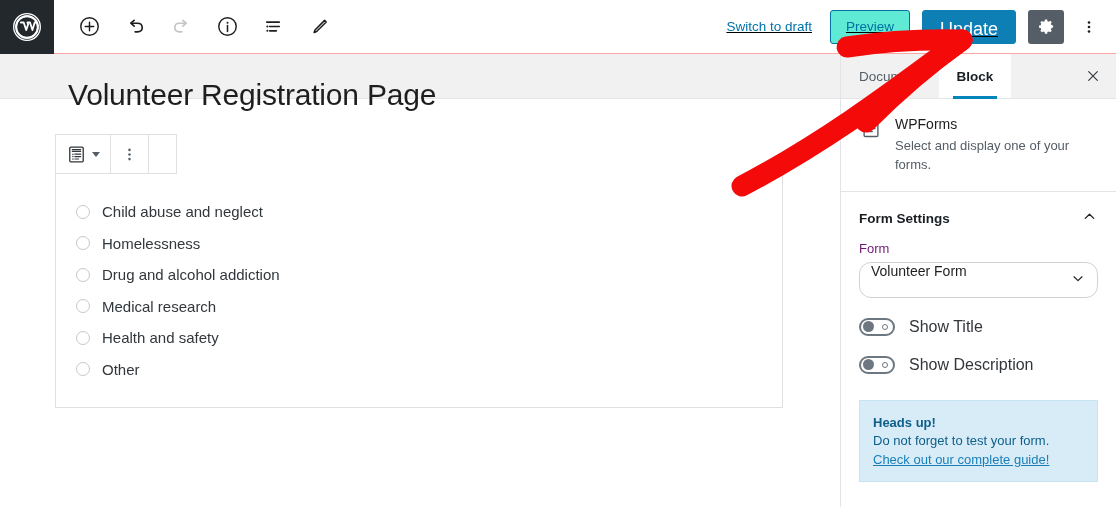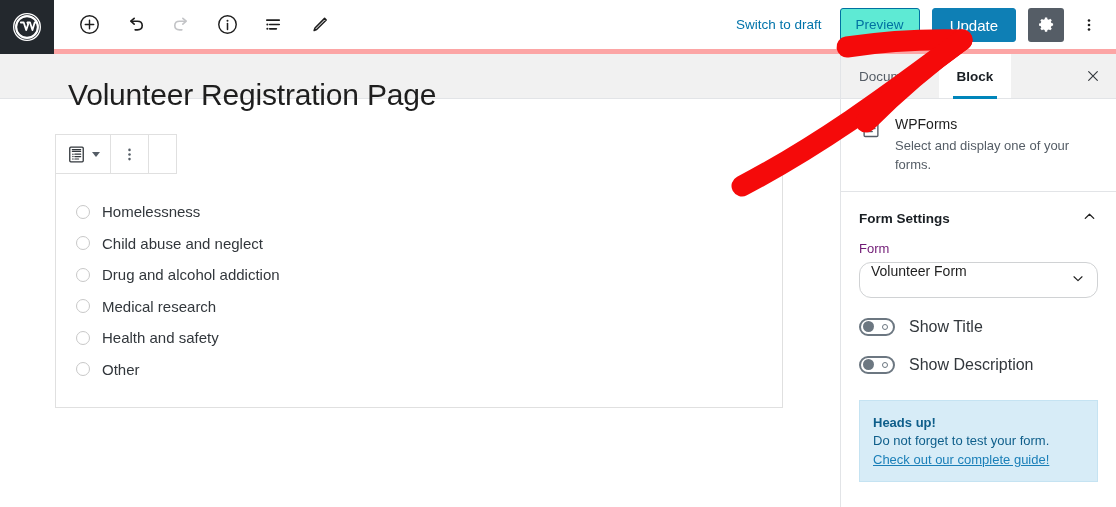--- a/index.html
+++ b/index.html
@@ -11,22 +11,22 @@
     -webkit-font-smoothing: antialiased;
   }
 
   #app { position: relative; width: 1116px; height: 507px; }
 
   
   .toolbar {
     position: absolute; top: 0; left: 0;
     width: 1116px; height: 54px;
     background: #fff;
-    border-bottom: 5px solid #fca5a5;
-    display: flex; 
+    border-bottom: 1px solid #fca5a5;
+    display: flex;  text-decoration: underline;
   }
   .wp-logo {
     width: 54px; height: 54px;
     background: #23282d;
     display: flex; align-items: center; justify-content: center;
     flex: 0 0 54px;
   }
   .toolbar-left { display: flex; align-items: center; gap: 12px; padding-left: 18px; }
   .tb-btn {
     width: 34px; height: 34px;
@@ -44,21 +44,21 @@
     color: #0073aa; font-size: 13.5px; background: none; border: none;
     cursor: pointer; padding: 4px 6px; white-space: nowrap;
   }
   .btn-preview {
     background: #5eead4; border: 1px solid #0071a1; color: #0071a1;
     border-radius: 3px; font-size: 13.5px; padding: 8px 15px;
     cursor: pointer; height: 34px; white-space: nowrap;
   }
   .btn-update {
     background: #0e7fb5; border: 1px solid #0e7fb5; color: #fff;
-    border-radius: 3px; font-size: 15px; font-weight: 400;
+    border-radius: 3px; font-size: 18px; font-weight: 400;
     padding: 8px 17px; cursor: pointer; height: 34px; white-space: nowrap;
   }
   .btn-gear {
     width: 36px; height: 34px; background: #555d66; border: none;
     border-radius: 3px; display: flex; align-items: center;
     justify-content: center; cursor: pointer;
   }
   .btn-kebab {
     width: 26px; height: 34px; background: none; border: none;
     display: flex; align-items: center; justify-content: center;
@@ -322,25 +322,25 @@
         <circle cx="12" cy="18.5" r="1.8" fill="#555d66"></circle>
       </svg>
     </div>
     <div class="bt-spacer"></div>
   </div>
 
   <div class="form-block">
     <div>
       <div class="radio-row">
         <span class="radio-circle"></span>
+        <span class="radio-label">Child abuse and neglect</span>
+      </div>
+      <div class="radio-row">
+        <span class="radio-circle"></span>
         <span class="radio-label">Homelessness</span>
-      </div>
-      <div class="radio-row">
-        <span class="radio-circle"></span>
-        <span class="radio-label">Child abuse and neglect</span>
       </div>
       <div class="radio-row">
         <span class="radio-circle"></span>
         <span class="radio-label">Drug and alcohol addiction</span>
       </div>
       <div class="radio-row">
         <span class="radio-circle"></span>
         <span class="radio-label">Medical research</span>
       </div>
       <div class="radio-row">

